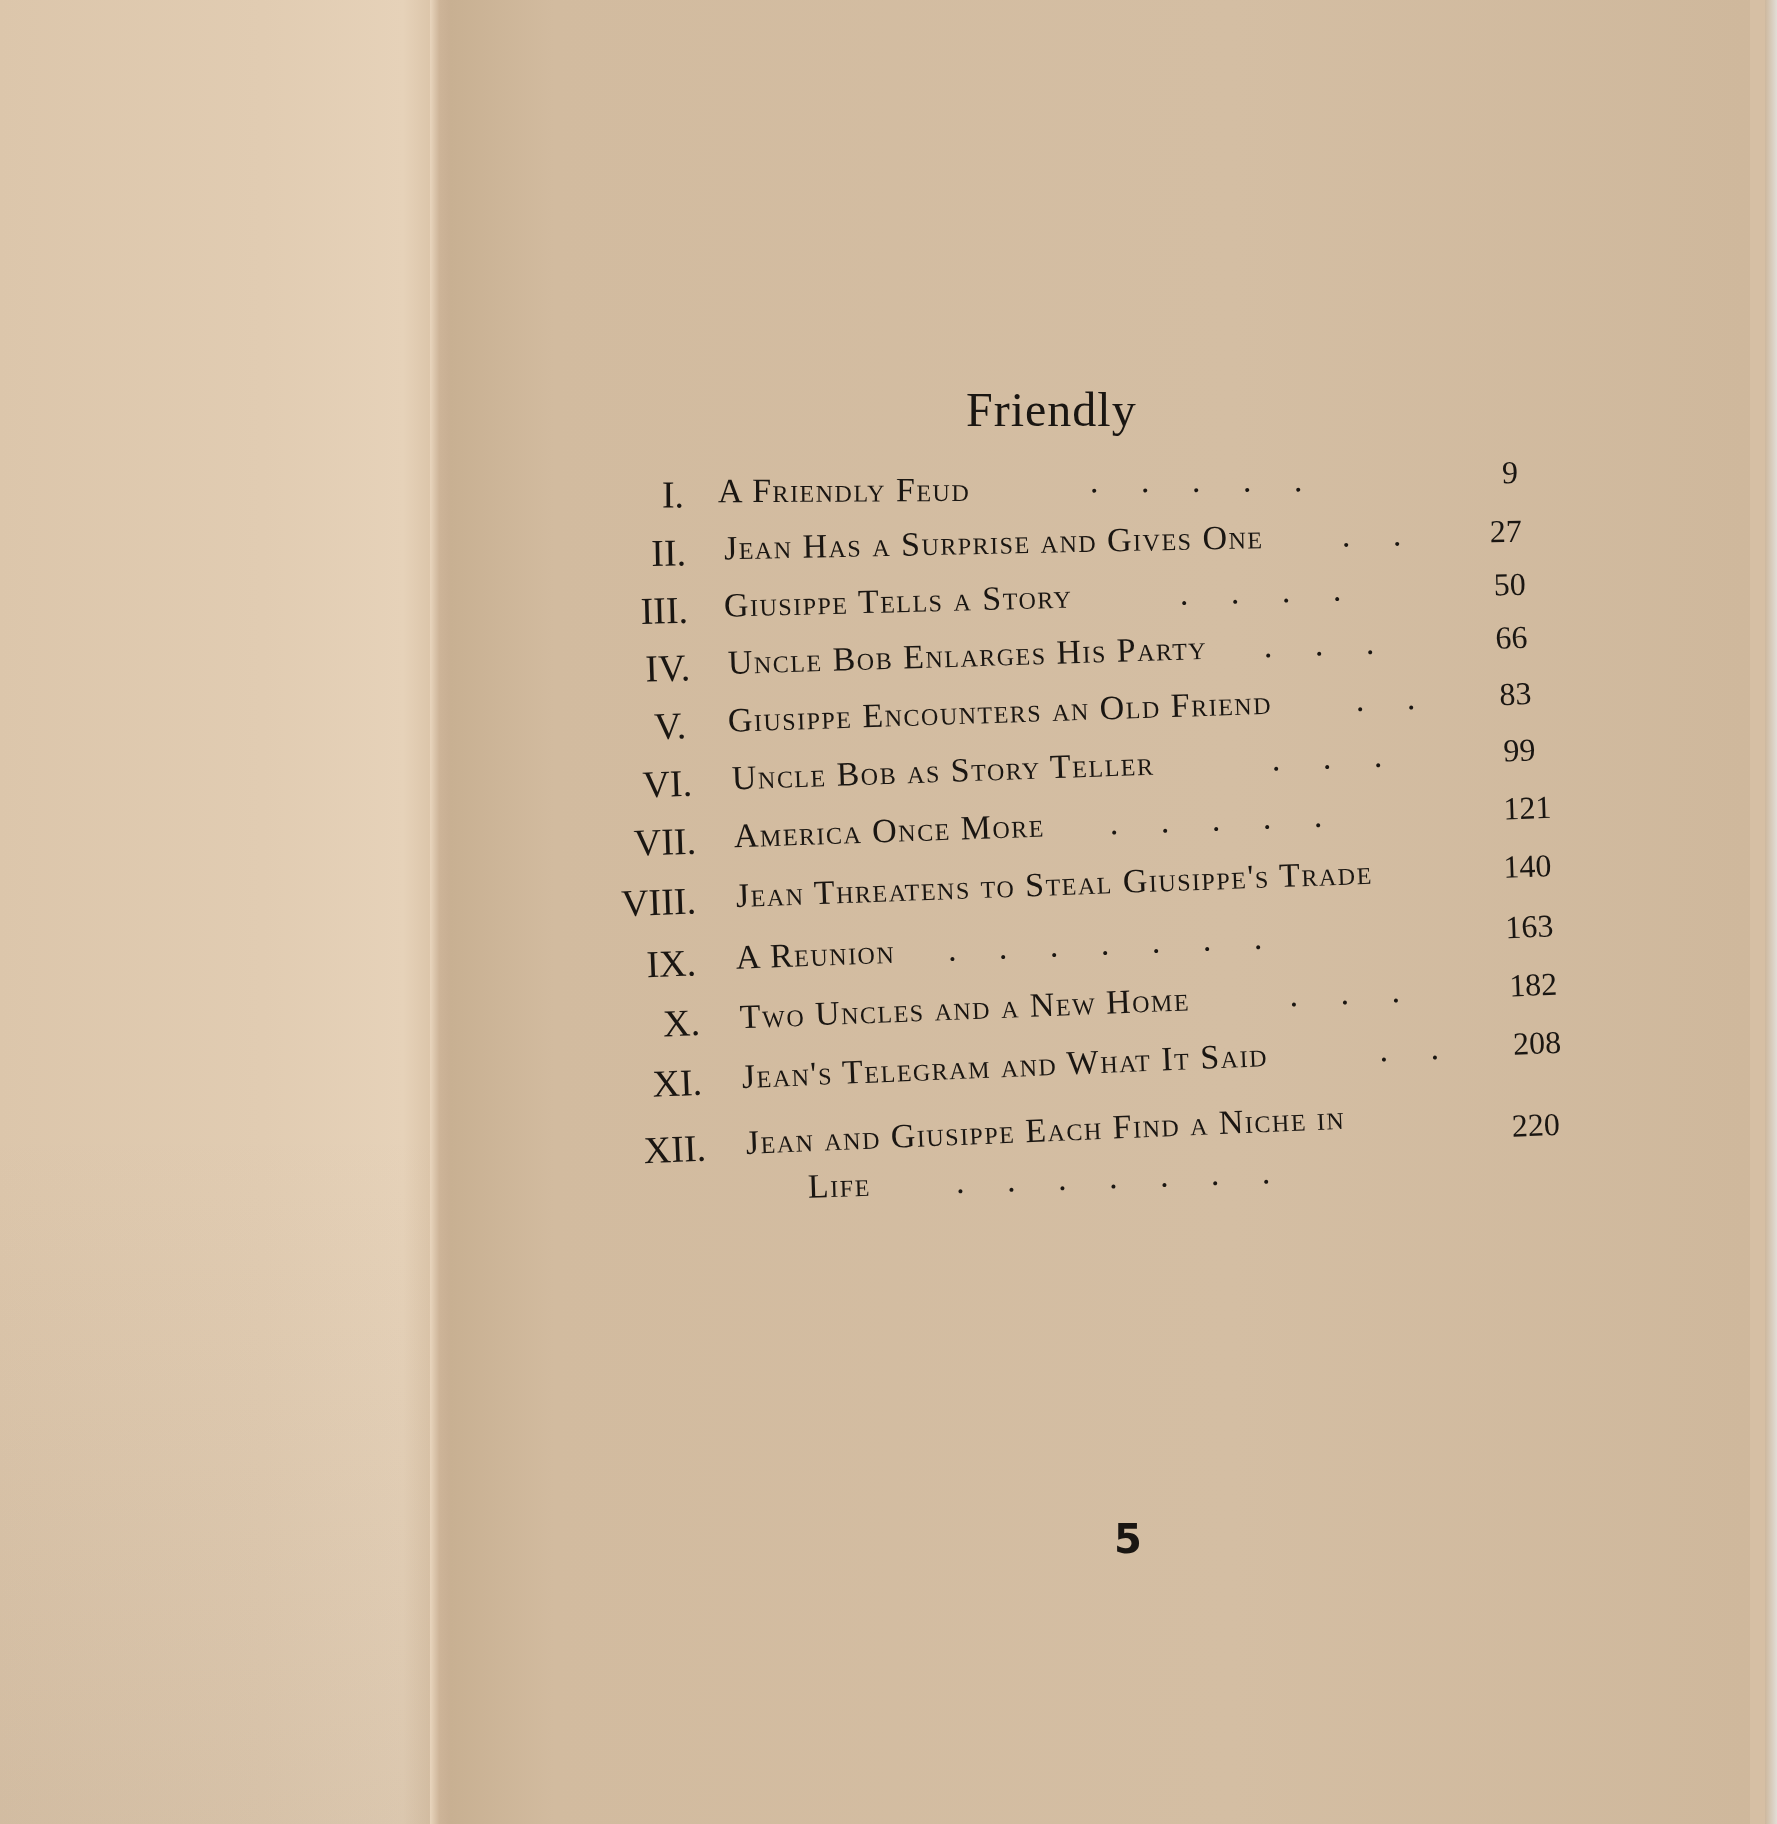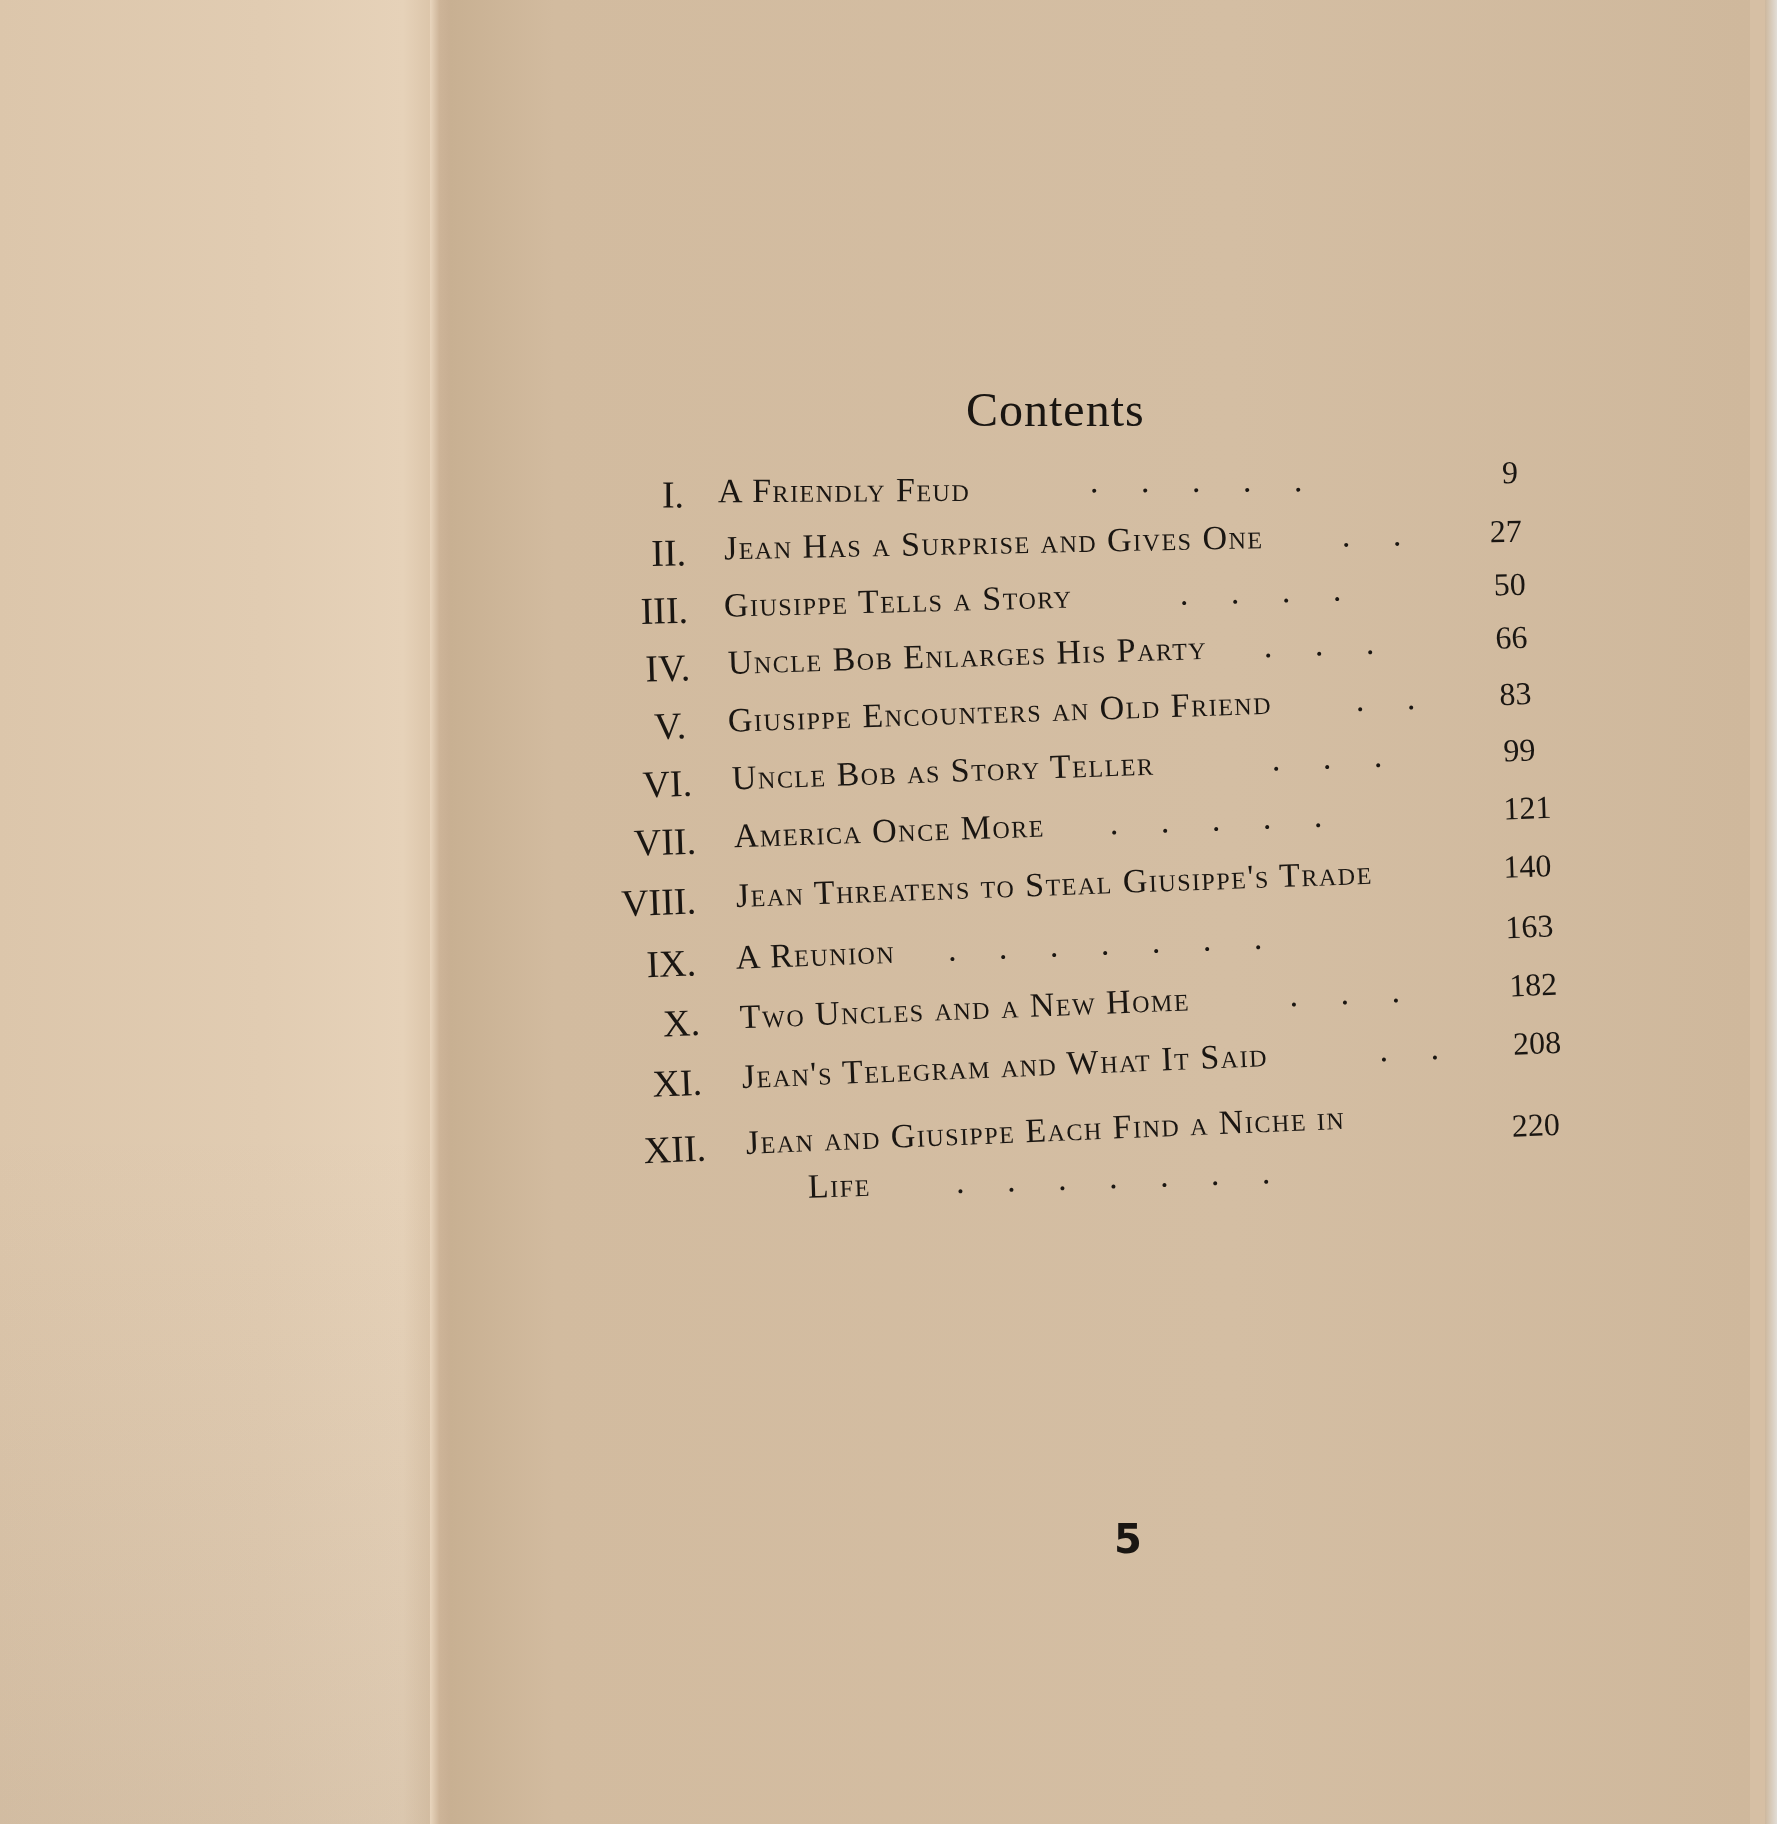--- a/index.html
+++ b/index.html
@@ -53,21 +53,21 @@
   }
 </style>
 </head>
 <body>
 
 <div class="left-page"></div>
 <div class="gutter"></div>
 <div class="right-page"></div>
 <div class="right-edge"></div>
 
-<div class="title">Contents</div>
+<div class="title">Friendly</div>
 
 <div class="toc">
 
   <div class="row" style="left:0;top:476px;transform:rotate(-0.3deg);">
     <span class="num" style="left:574px;">I.</span>
     <span class="chap" style="left:718px;">A Friendly Feud</span>
     <span class="dots" style="left: 1090px; top: -8px; white-space: pre;">.     .     .     .     .</span>
     <span class="page" style="left:1502px;top:-14px;">9</span>
   </div>
 

